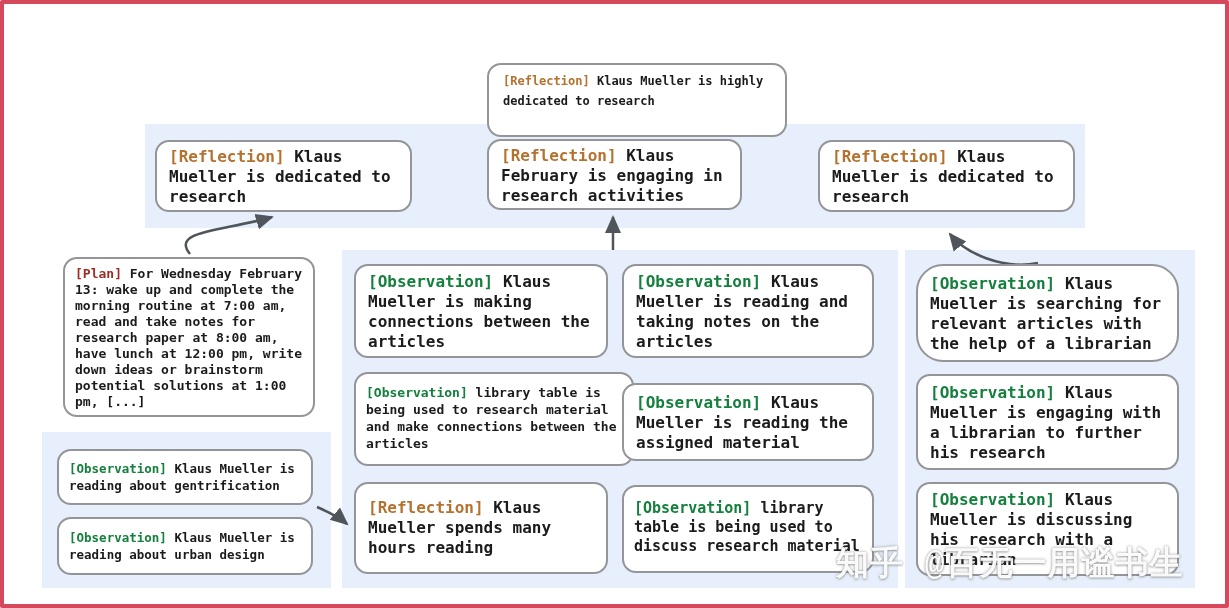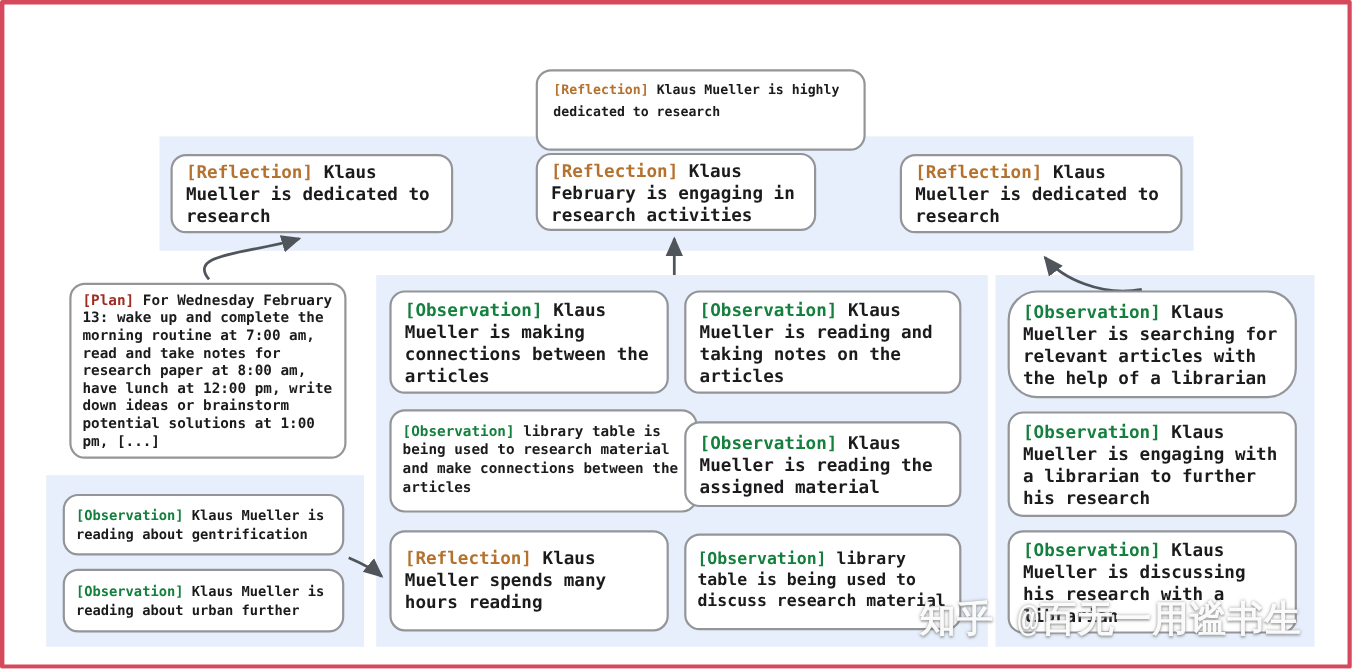--- a/index.html
+++ b/index.html
@@ -74,21 +74,21 @@
     <span class="tag plan">[Plan]</span>
     <span>For Wednesday February 13: wake up and complete the morning routine at 7:00 am, read and take notes for research paper at 8:00 am, have lunch at 12:00 pm, write down ideas or brainstorm potential solutions at 1:00 pm, [...]</span>
   </div>
 
   <div class="node" style="left:57px;top:449px;width:256px;height:56px;padding:9px 10px;font-size:12.5px;line-height:17px;">
     <span class="tag observation">[Observation]</span>
     <span>Klaus Mueller is reading about gentrification</span>
   </div>
   <div class="node" style="left:57px;top:517px;width:256px;height:58px;padding:10px 10px;font-size:12.5px;line-height:17px;">
     <span class="tag observation">[Observation]</span>
-    <span>Klaus Mueller is reading about urban further</span>
+    <span>Klaus Mueller is reading about urban design</span>
   </div>
 
   <div class="node" style="left:354px;top:264px;width:254px;height:94px;padding:6px 12px;font-size:16px;line-height:20px;">
     <span class="tag observation">[Observation]</span>
     <span>Klaus Mueller is making connections between the articles</span>
   </div>
   <div class="node" style="left:354px;top:372px;width:280px;height:94px;padding:10px 10px;font-size:13px;line-height:17px;">
     <span class="tag observation">[Observation]</span>
     <span>library table is being used to research material and make connections between the articles</span>
   </div>

